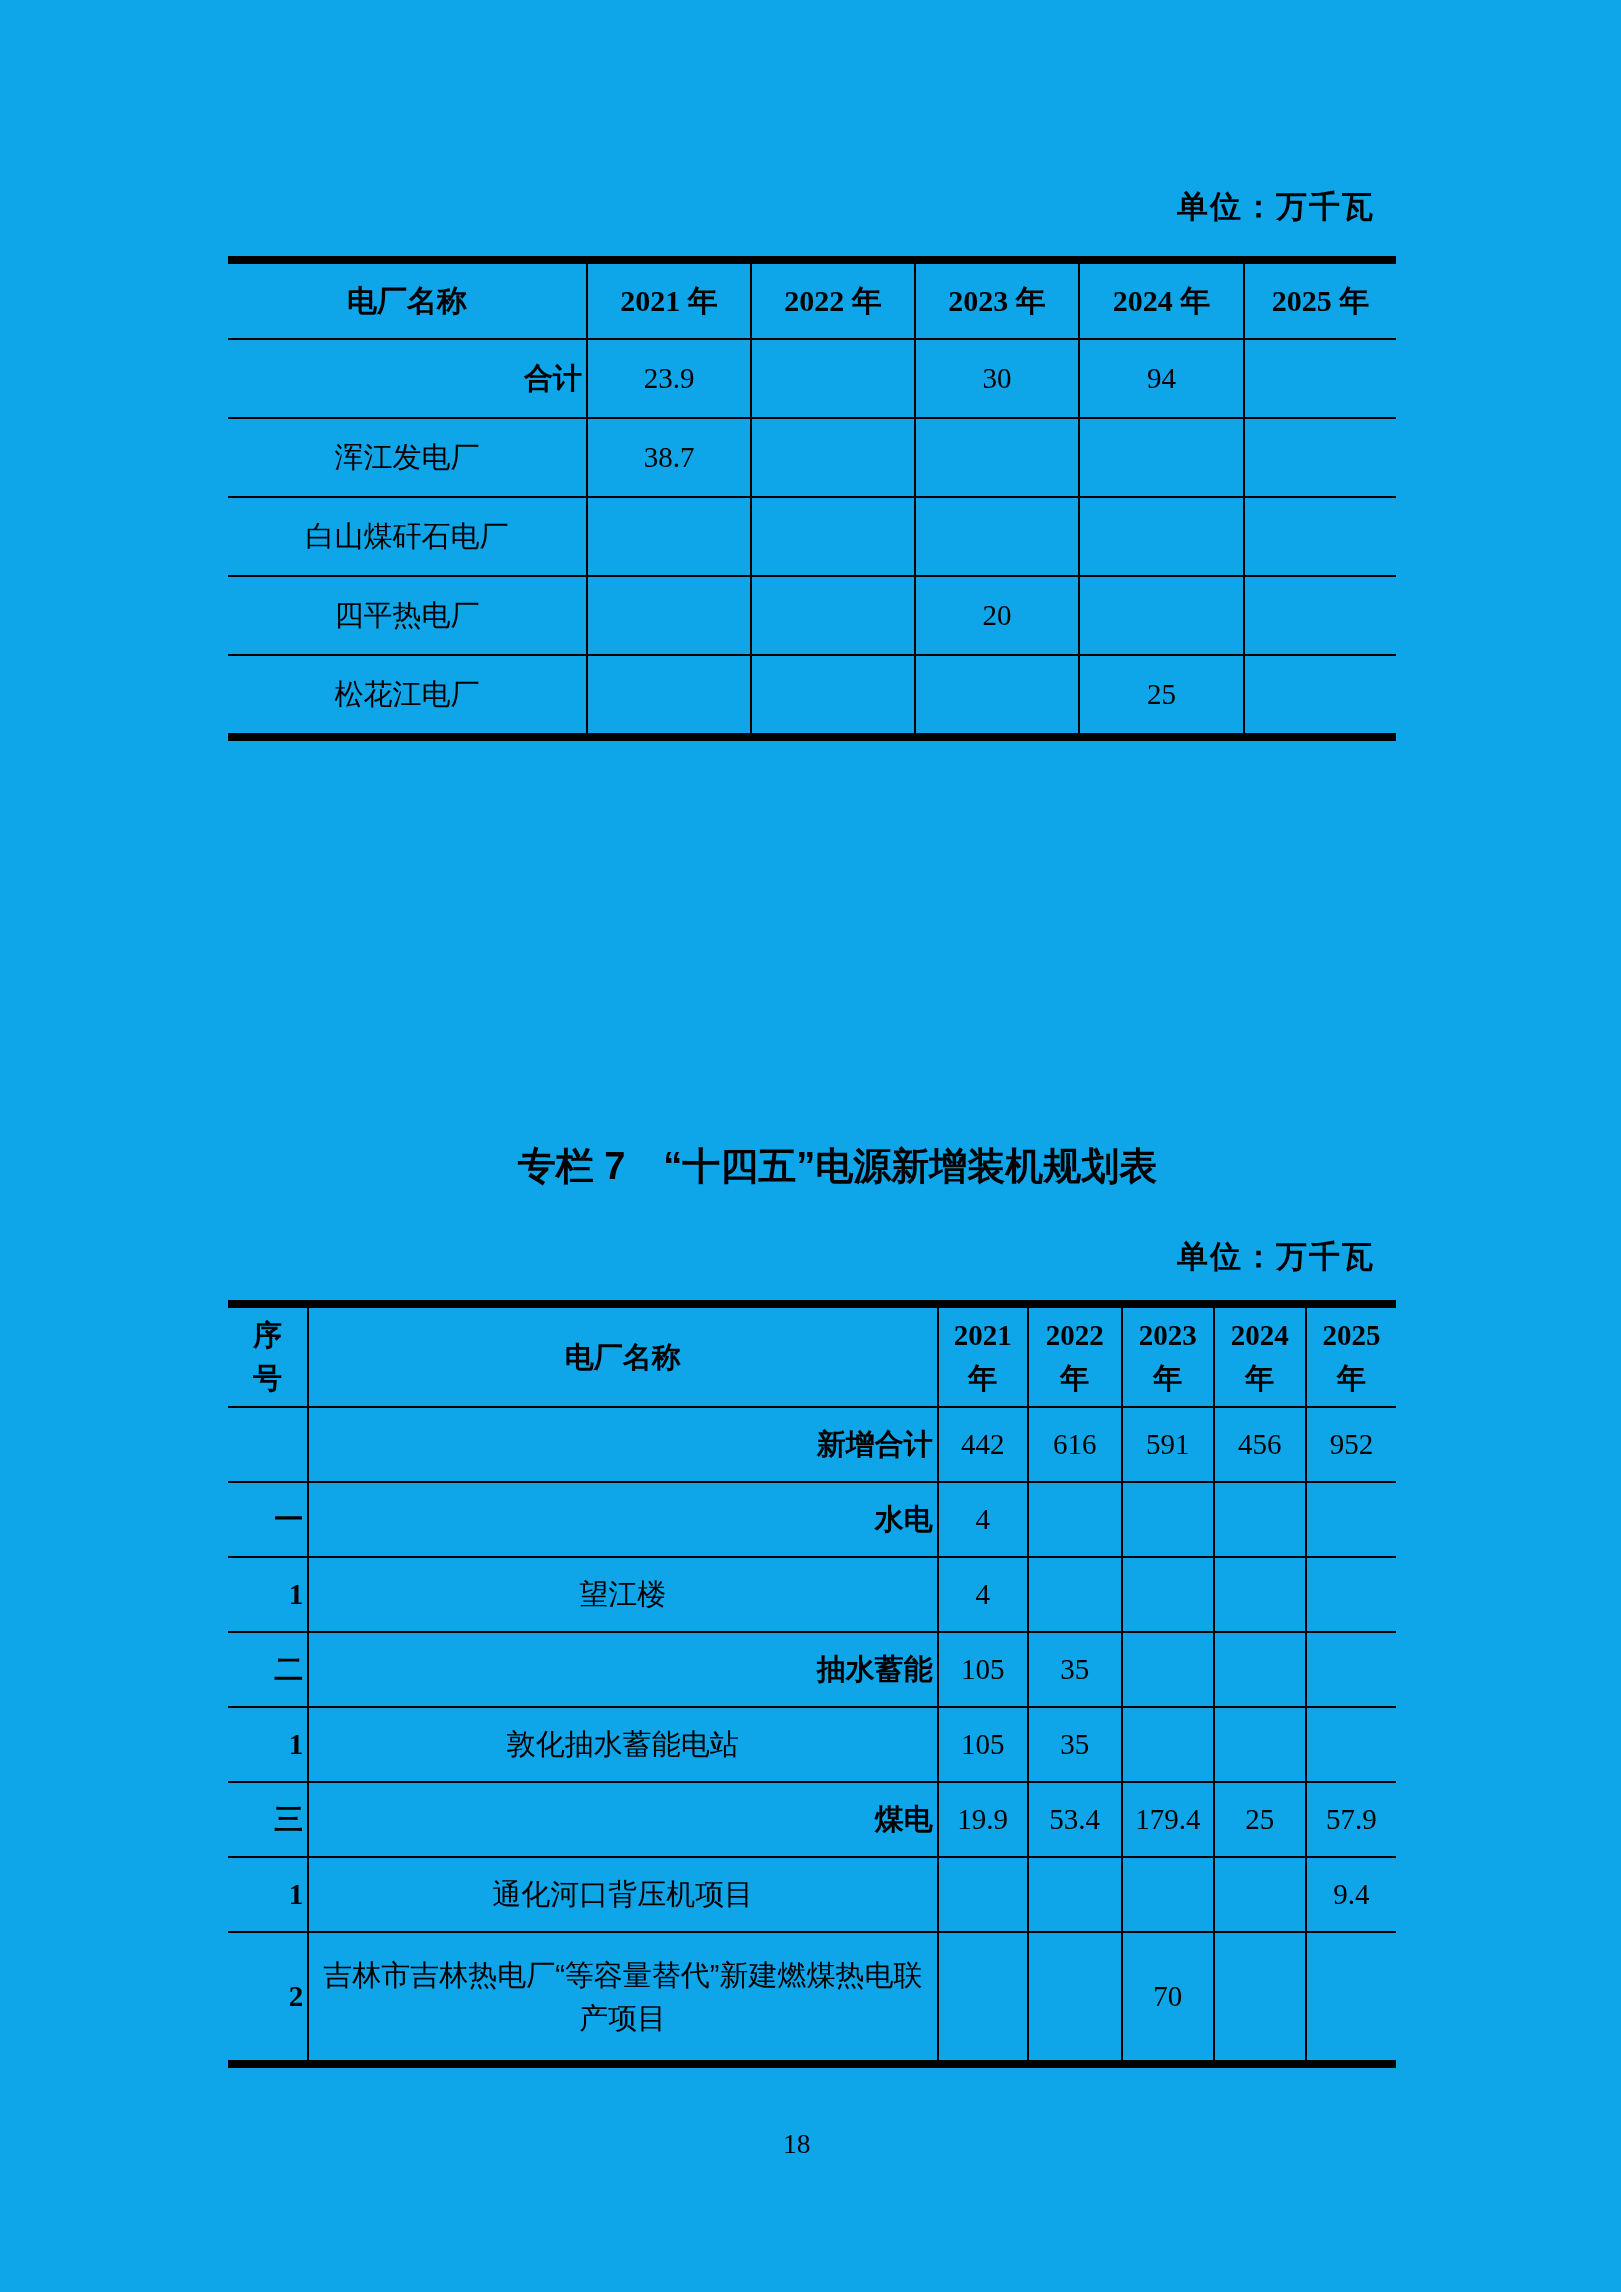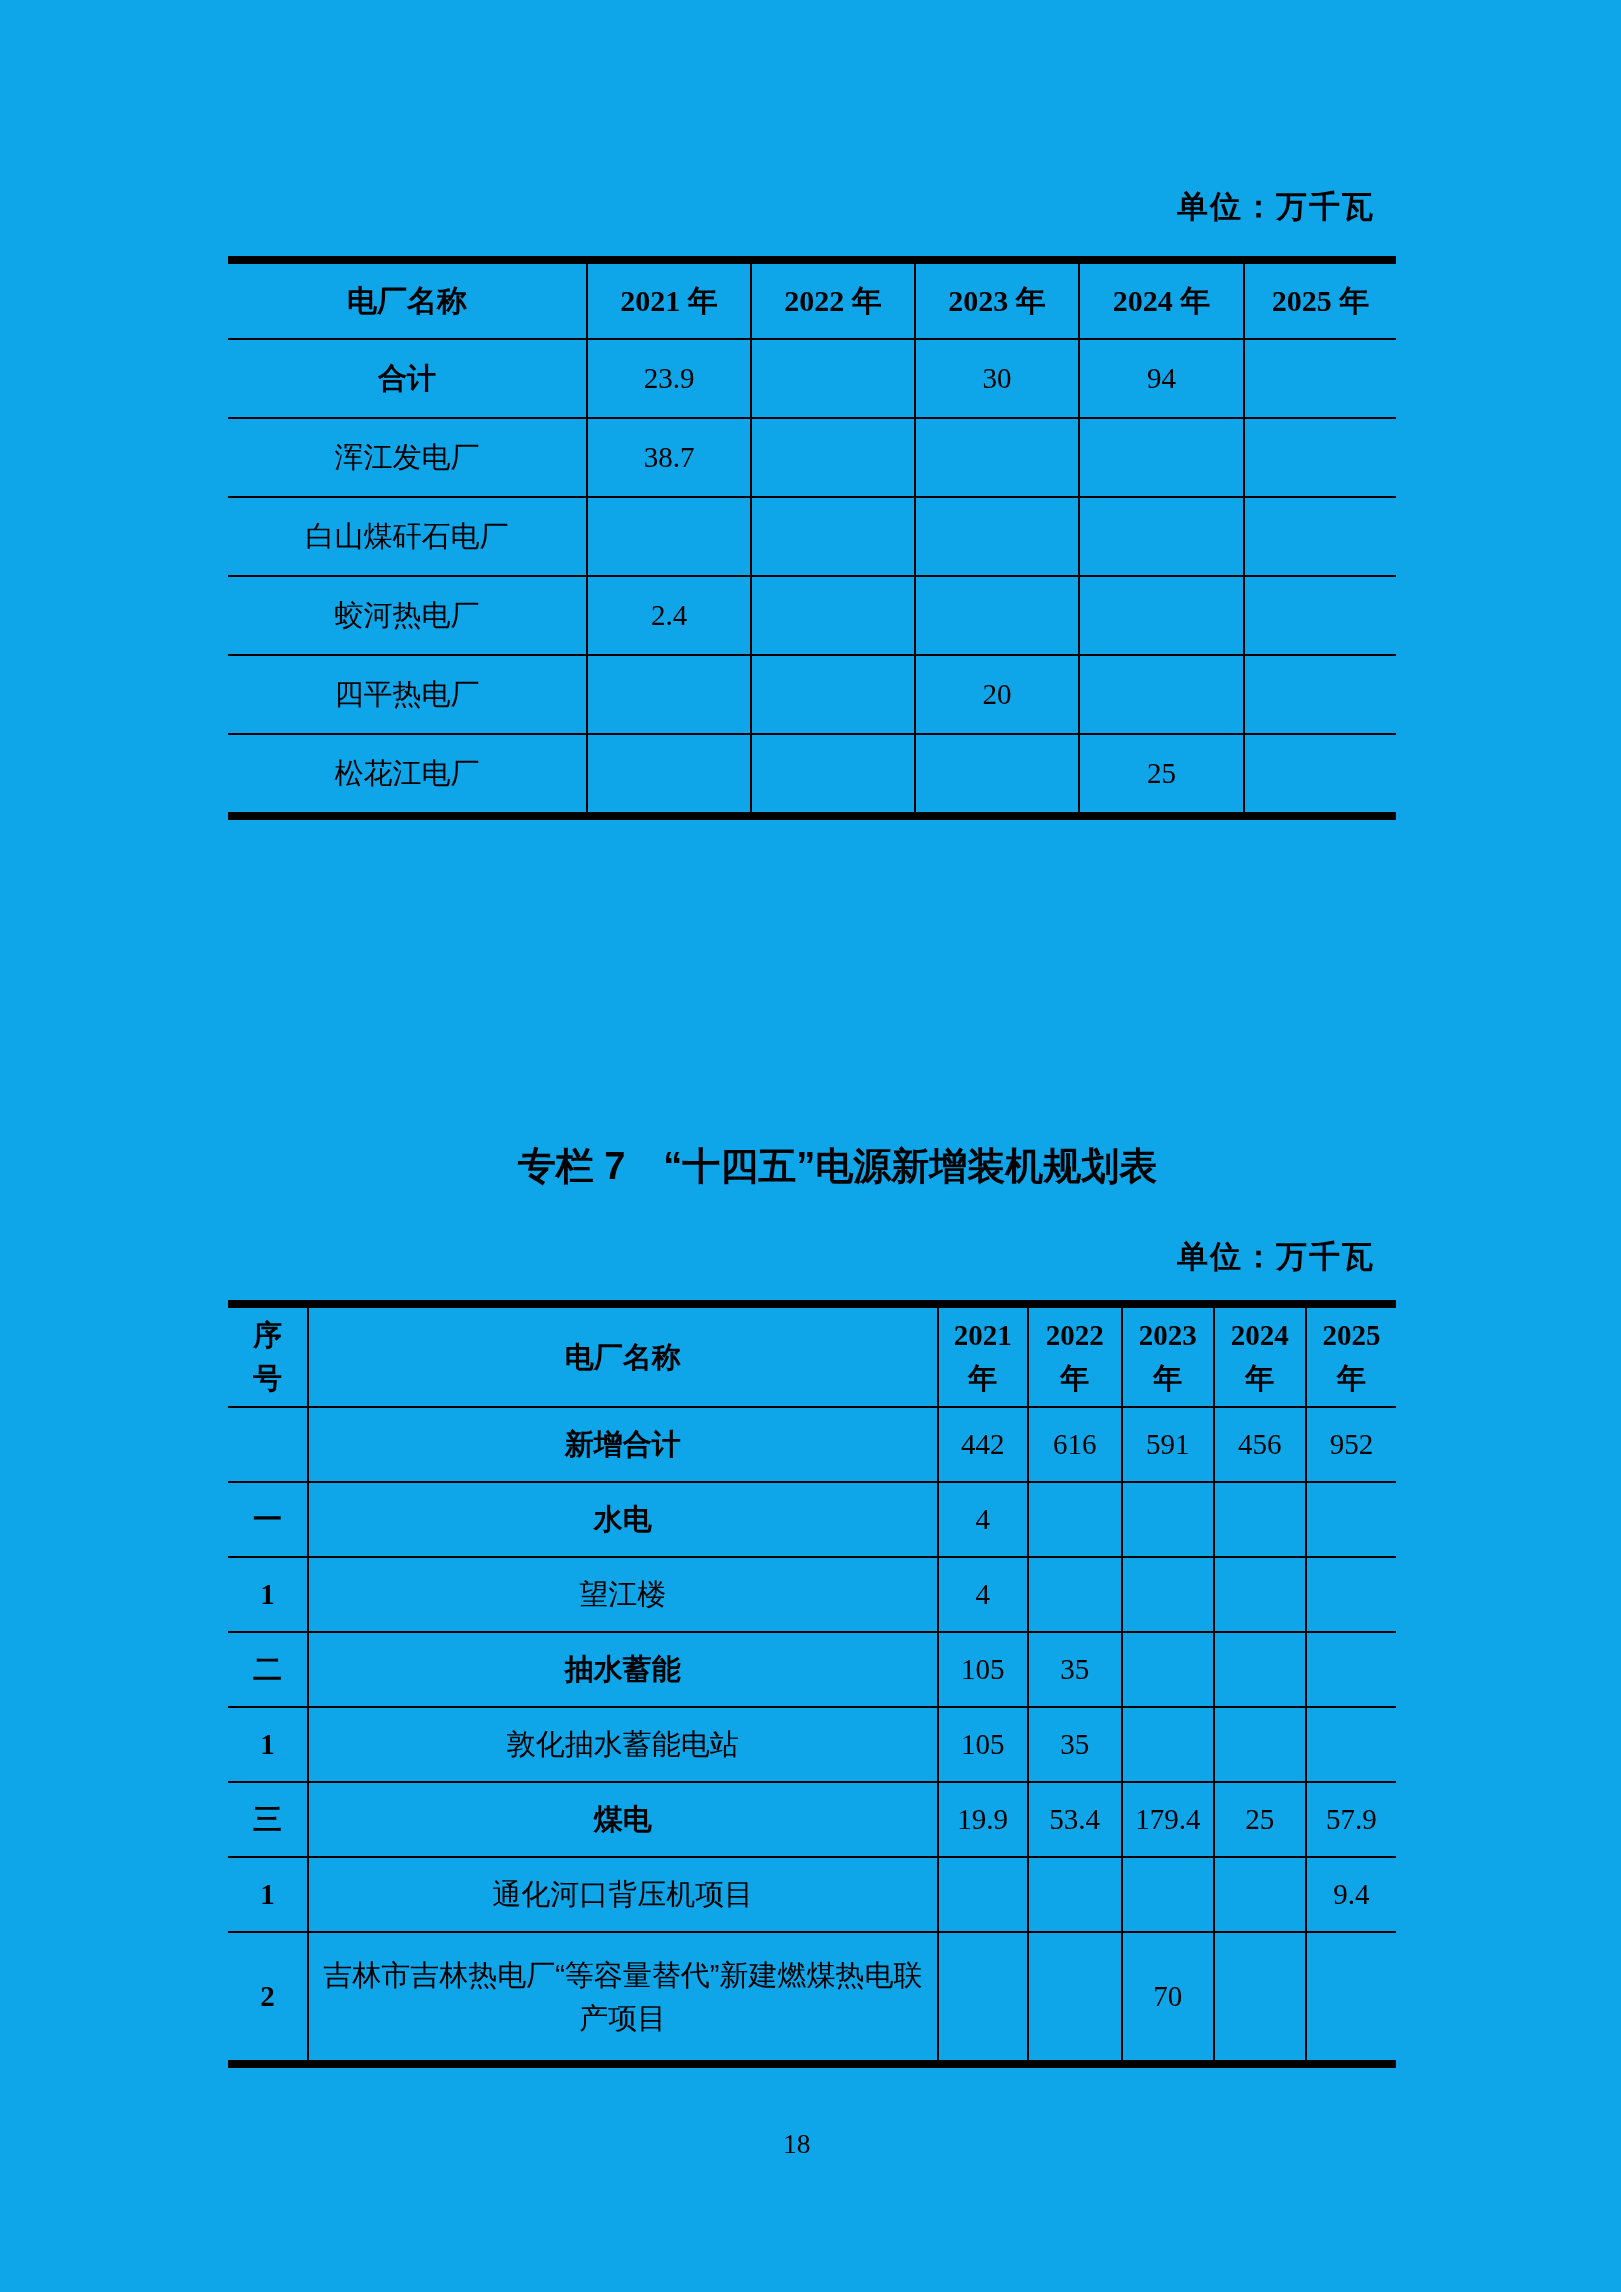--- a/index.html
+++ b/index.html
@@ -60,21 +60,21 @@
     overflow: hidden;
   }
   th:first-child, td:first-child { border-left: none; }
   tr:last-child > td { border-bottom: none; }
   #table1 thead th { height: 74px; font-weight: bold; font-size: 30px; }
   #table1 tbody td { height: 77px; }
   #table2 thead th { height: 98px; font-weight: bold; font-size: 29px; line-height: 43px; }
   #table2 tbody td { height: 73px; }
   #table2 tbody tr:last-child td { height: 127px; line-height: 43px; }
   .num { font-family: "Liberation Serif", serif; }
-  .bold { font-weight: bold; }
+  .bold { font-weight: bold; text-align: right; }
   .page-number {
     position: absolute;
     top: 2129px;
     left: 0;
     width: 1621px;
     text-align: center;
     font-size: 27.4px;
     font-family: "Liberation Serif", serif;
     transform: translateX(-13.7px);
   }
@@ -118,28 +118,20 @@
           <td>浑江发电厂</td>
           <td class="num">38.7</td>
           <td class="num"></td>
           <td class="num"></td>
           <td class="num"></td>
           <td class="num"></td>
         </tr>
         <tr>
           <td>白山煤矸石电厂</td>
           <td class="num"></td>
-          <td class="num"></td>
-          <td class="num"></td>
-          <td class="num"></td>
-          <td class="num"></td>
-        </tr>
-        <tr>
-          <td>蛟河热电厂</td>
-          <td class="num">2.4</td>
           <td class="num"></td>
           <td class="num"></td>
           <td class="num"></td>
           <td class="num"></td>
         </tr>
         <tr>
           <td>四平热电厂</td>
           <td class="num"></td>
           <td class="num"></td>
           <td class="num">20</td>

